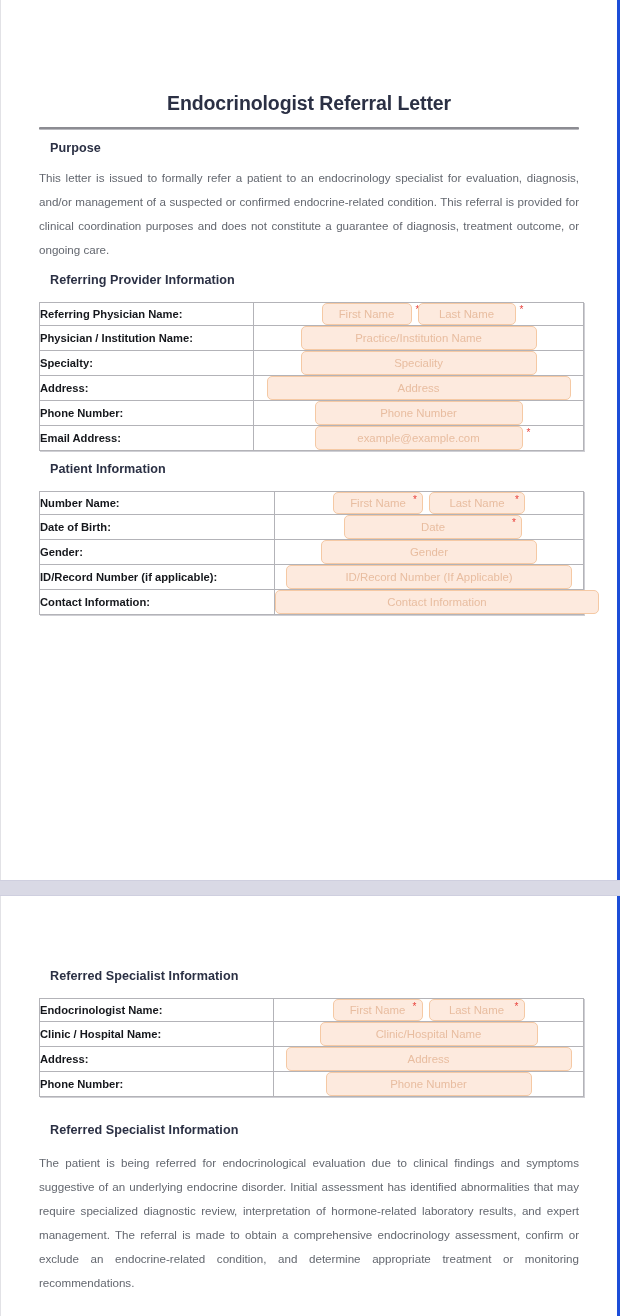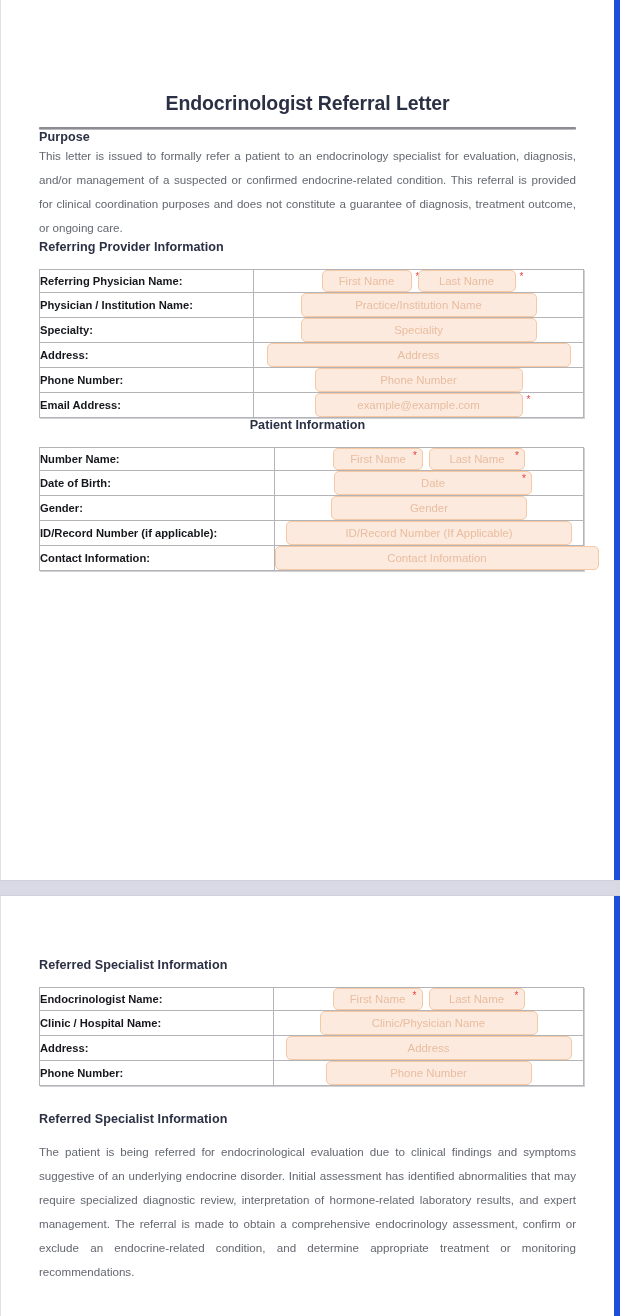--- a/index.html
+++ b/index.html
@@ -12,21 +12,21 @@
     height: 1316px;
     overflow: hidden;
     font-family: "Liberation Sans", sans-serif;
     color: #3c4049;
     position: relative;
   }
 
   .doc-page {
     background: #ffffff;
     border-left: 1px solid #e2e2e6;
-    border-right: 6px solid #1d4ed8;
+    border-right: 3px solid #1d4ed8;
     box-sizing: border-box;
     width: 620px;
     position: relative;
   }
   .page-one { padding: 0 0 0 0; height: 880px; }
   .page-break {
     height: 14px;
     background: #d9d9e5;
     border-top: 1px solid #cfcfdf;
     border-bottom: 1px solid #cfcfdf;
@@ -49,21 +49,21 @@
     height: 3px;
     background: linear-gradient(to bottom, #8c8c92 0%, #8c8c92 50%, #cfcfd4 100%);
     margin: 12px 38px 0 38px;
     border-radius: 1px;
   }
 
   h2.section-head {
     font-size: 12.6px;
     font-weight: bold;
     color: #2b3044;
-    margin: 0;
+    margin: 11px;
     padding: 0;
     letter-spacing: 0.05px;
   }
 
   p.body-text {
     font-size: 11.6px;
     line-height: 24px;
     color: #63676f;
     margin: 0;
     text-align: justify;
@@ -132,21 +132,21 @@
   .req.inside-tr { top: 2px; right: 5px; }
   .req.outside-tr { top: 1px; right: -9px; }
 
   .pair-gap { display: inline-block; width: 6px; }
 
   
   .sp-purpose-head { margin-top: 30px; }
   .sp-purpose-text { margin-top: 14px; }
   .sp-sect { margin-top: 26px; }
   .sp-table { margin-top: 15px; }
-  .sp-sect2 { margin-top: 22px; text-align: center; }
+  .sp-sect2 { margin-top: 22px; }
 </style>
 </head>
 <body>
 
 <div class="doc-page page-one">
 
   <h1 class="doc-title">Endocrinologist Referral Letter</h1>
   <div class="title-rule"></div>
 
   <div class="inner">
@@ -196,25 +196,25 @@
             <col style="width:235px">
             <col style="width:309px">
           </colgroup>
         <tbody id="tbl-patient">
             <tr>
               <td class="label-cell">Number Name:</td>
               <td class="field-cell"><span class="field" style="width: 90px;"><span class="ph">First Name</span><span class="req inside-tr">*</span></span><span class="pair-gap"></span><span class="field" style="width: 96px;"><span class="ph">Last Name</span><span class="req inside-tr">*</span></span></td>
             </tr>
             <tr>
               <td class="label-cell">Date of Birth:</td>
-              <td class="field-cell"><span class="field tall" style="width: 198px; margin-left: 8px;"><span class="ph">Date</span><span class="req inside-tr">*</span></span></td>
+              <td class="field-cell"><span class="field tall" style="width: 178px; margin-left: 8px;"><span class="ph">Date</span><span class="req inside-tr">*</span></span></td>
             </tr>
             <tr>
               <td class="label-cell">Gender:</td>
-              <td class="field-cell"><span class="field tall" style="width: 196px; text-align: center;"><span class="ph">Gender</span></span></td>
+              <td class="field-cell"><span class="field tall" style="width: 216px; text-align: center;"><span class="ph">Gender</span></span></td>
             </tr>
             <tr>
               <td class="label-cell">ID/Record Number (if applicable):</td>
               <td class="field-cell"><span class="field tall" style="width: 286px;"><span class="ph">ID/Record Number (If Applicable)</span></span></td>
             </tr>
             <tr>
               <td class="label-cell">Contact Information:</td>
               <td class="field-cell"><span class="field tall" style="width: 324px;"><span class="ph">Contact Information</span></span></td>
             </tr>
           </tbody>
@@ -234,21 +234,21 @@
             <col style="width:234px">
             <col style="width:310px">
           </colgroup>
         <tbody id="tbl-specialist">
             <tr>
               <td class="label-cell">Endocrinologist Name:</td>
               <td class="field-cell"><span class="field" style="width: 90px;"><span class="ph">First Name</span><span class="req inside-tr">*</span></span><span class="pair-gap"></span><span class="field" style="width: 96px;"><span class="ph">Last Name</span><span class="req inside-tr">*</span></span></td>
             </tr>
             <tr>
               <td class="label-cell">Clinic / Hospital Name:</td>
-              <td class="field-cell"><span class="field tall" style="width: 218px;"><span class="ph">Clinic/Physician Name</span></span></td>
+              <td class="field-cell"><span class="field tall" style="width: 218px;"><span class="ph">Clinic/Hospital Name</span></span></td>
             </tr>
             <tr>
               <td class="label-cell">Address:</td>
               <td class="field-cell"><span class="field tall" style="width: 286px;"><span class="ph">Address</span></span></td>
             </tr>
             <tr>
               <td class="label-cell">Phone Number:</td>
               <td class="field-cell"><span class="field tall" style="width: 206px;"><span class="ph">Phone Number</span></span></td>
             </tr>
           </tbody>

